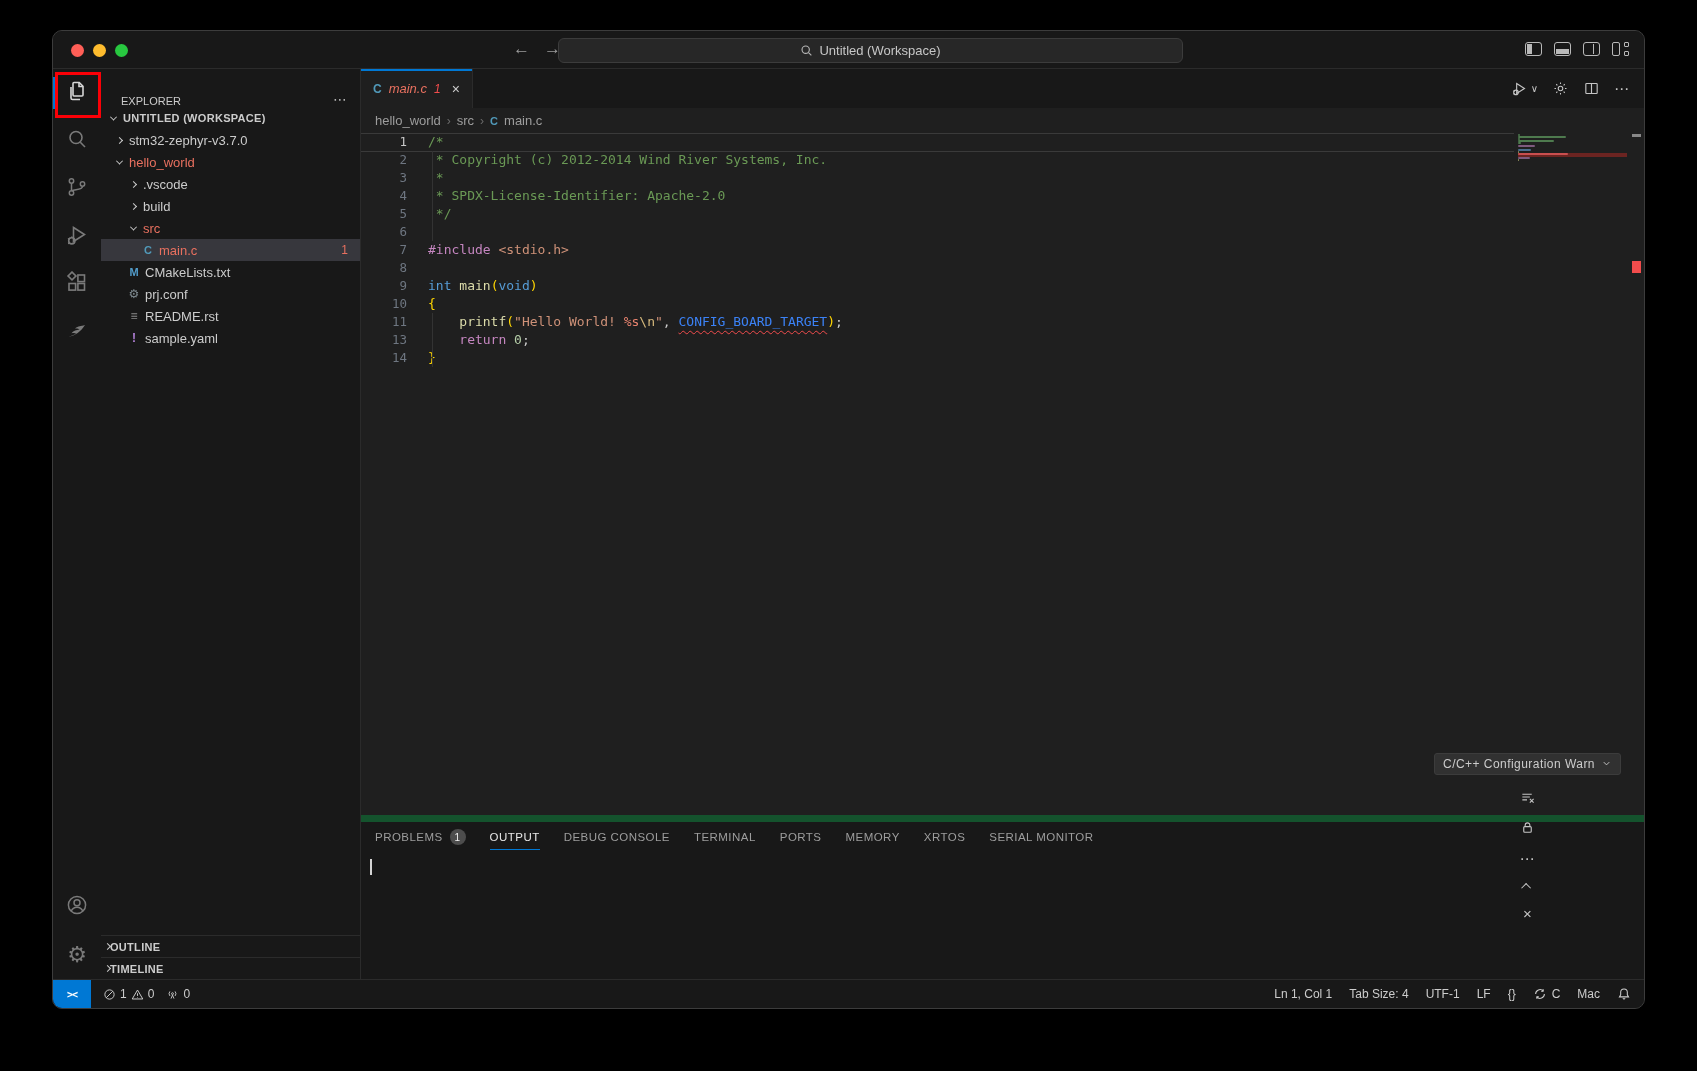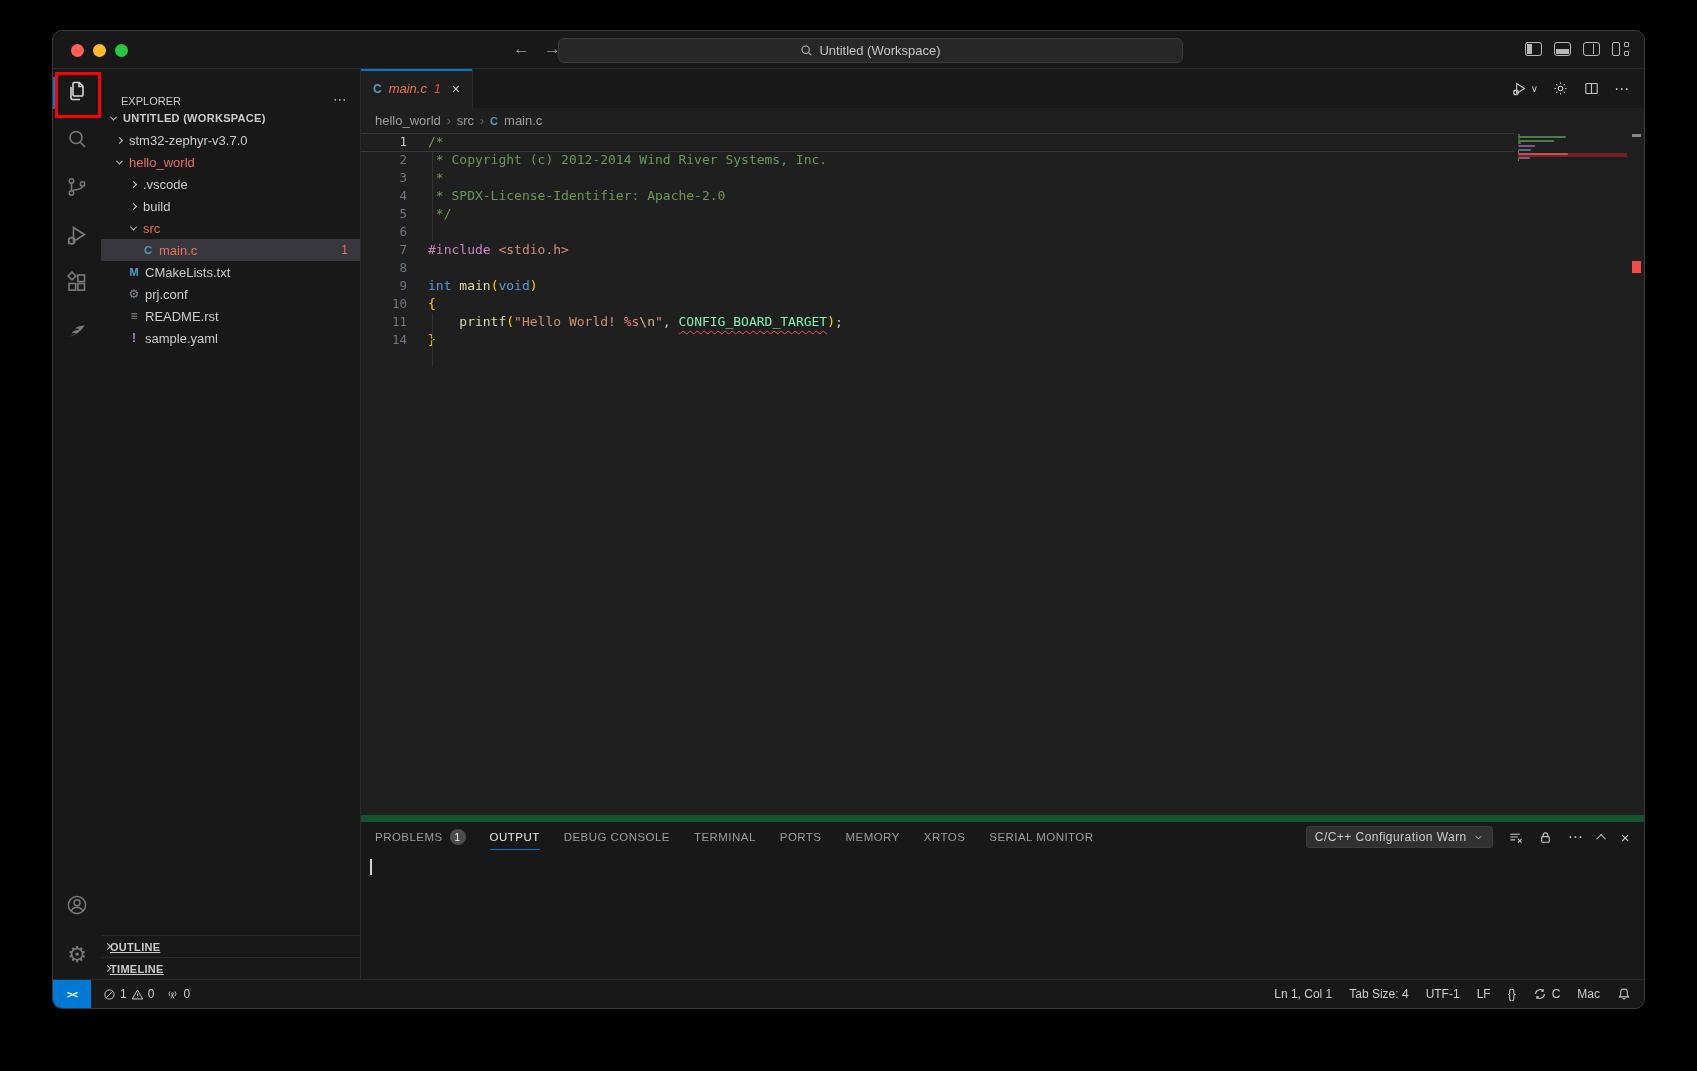--- a/index.html
+++ b/index.html
@@ -47,21 +47,21 @@
   .trow .chev { width:16px; flex:0 0 16px; display:flex; align-items:center; justify-content:center; }
   .chev i { width:5px; height:5px; border-right:1.4px solid #cccccc; border-bottom:1.4px solid #cccccc; display:block; }
   .chev.exp i { transform:rotate(45deg) translate(-1px,-1px); }
   .chev.col i { transform:rotate(-45deg); }
   .trow .ficon { width:18px; flex:0 0 18px; text-align:center; font-size:11px; font-weight:bold; }
   .trow .lbl { margin-left:2px; white-space:nowrap; }
   .trow .right-badge { margin-left:auto; margin-right:12px; font-size:12px; }
   .dotb { width:8px; height:8px; border-radius:50%; background:#a85d52; }
   .err-text { color:#e8705f; }
   .ws-row { font-weight:bold; font-size:11px; letter-spacing:.3px; }
-  .sb-sections { margin-top:auto;text-decoration:underline; }
+  .sb-sections { margin-top:auto; }
   .sb-sec { height:22px; border-top:1px solid #2b2b2b; display:flex; align-items:center; font-weight:bold;
     font-size:11px; letter-spacing:.3px; padding-left:4px; }
   
   .editorcol { flex:1; display:flex; flex-direction:column; background:#1f1f1f; min-width:0; }
   .tabbar { height:39px; flex:0 0 39px; background:#181818; display:flex; align-items:stretch; }
   .tab { position:relative; display:flex; align-items:center; gap:7px; padding:0 12px; background:#1f1f1f;
     border-right:1px solid #2b2b2b; font-size:13px; }
   .tab::before { content:""; position:absolute; left:0; right:0; top:0; height:1.5px; background:#0078d4; }
   .tab .c-ic { color:#519aba; font-weight:bold; font-size:12px; }
   .tab .tname { font-style:italic; color:#e8705f; }
@@ -77,38 +77,38 @@
   
   .codewrap { flex:1; position:relative; overflow:hidden; font-family:"DejaVu Sans Mono",monospace; font-size:13px; }
   .code-line { height:18px; line-height:18px; display:flex; white-space:pre; position:relative; }
   .code-line .gut { width:67px; flex:0 0 67px; text-align:right; padding-right:21px; color:#6e7681; font-size:12.5px; }
   .code-line.current .gut { color:#c6c6c6; }
   .code-line.current::after { content:""; position:absolute; left:0; right:130px; top:0; height:17px;
     border-top:1px solid rgba(255,255,255,.12); border-bottom:1px solid rgba(255,255,255,.12); pointer-events:none; }
   .tk-com{color:#6a9955}.tk-kw1{color:#c586c0}.tk-kw2{color:#569cd6}.tk-fn{color:#dcdcaa}
   .tk-str{color:#ce9178}.tk-esc{color:#e8836f}.tk-esc2{color:#d7ba7d}.tk-num{color:#b5cea8}
   .tk-brace{color:#ffd602}.tk-plain{color:#cccccc}
-  .tk-err{color:#86efac; text-decoration:underline wavy #f14c4c 1px; text-underline-offset:4px;}
+  .tk-err{color:#3b82f6; text-decoration:underline wavy #f14c4c 1px; text-underline-offset:4px;}
   .iguide { position:absolute; width:1px; background:#333; left:71px; }
   .minimap { position:absolute; top:0; right:15px; width:113px; bottom:0; }
   .mm-row { position:absolute; left:2px; right:2px; }
   .mm-bar { height:2px; border-radius:1px; }
   .mm-err { background:rgba(170,40,35,.55); }
   .ruler { position:absolute; top:0; right:0; width:15px; bottom:0; }
   .ruler .mk { position:absolute; left:3px; width:9px; }
   
   .panel { flex:0 0 164px; border-top:7px solid #14532d; background:#181818; display:flex; flex-direction:column; }
   .panel-tabs { height:30px; flex:0 0 30px; display:flex; align-items:center; gap:24px; padding-left:14px; font-size:11.5px;
     letter-spacing:.04em; color:#9d9d9d; }
   .ptab { position:relative; display:flex; align-items:center; gap:7px; height:100%; }
   .ptab.active { color:#e7e7e7; }
   .ptab.active::after { content:""; position:absolute; left:0; right:0; bottom:2px; height:1.5px; background:#0078d4; }
   .ptab .pbadge { background:#4d4d4d; color:#f2f2f2; min-width:16px; height:16px; border-radius:50%;
     display:flex; align-items:center; justify-content:center; font-size:10px; }
-  .panel-actions { margin-left:auto; display:flex; align-items:center; gap:15px; padding-right:14px; color:#c5c5c5; }
+  .panel-actions { margin-left:auto; display:flex; align-items:center; gap:15px; padding-right:23px; color:#c5c5c5;flex-direction:column; }
   .pa-drop { background:#313131; border:1px solid #3c3c3c; border-radius:3px; height:22px; display:flex;
     align-items:center; gap:6px; padding:0 8px; font-size:12px; color:#cccccc; }
   .panel-actions svg { width:15px; height:15px; }
   .pa-x { font-size:15px; } .pa-dots { font-size:15px; letter-spacing:1px; }
   .chev-up { width:7px; height:7px; border-left:1.4px solid #c5c5c5; border-top:1.4px solid #c5c5c5;
     transform:rotate(45deg) translate(0,2px); }
   .panel-body { flex:1; position:relative; }
   .caret { position:absolute; left:9px; top:7px; width:1.5px; height:16px; background:#d4d4d4; }
   
   .statusbar { height:29px; flex:0 0 29px; background:#181818; border-top:1px solid #2b2b2b; display:flex;
@@ -348,20 +348,21 @@
             <div class="code-line"><span class="gut">2</span><span><span class="tk-com"> * Copyright (c) 2012-2014 Wind River Systems, Inc.</span></span></div>
             <div class="code-line"><span class="gut">3</span><span><span class="tk-com"> *</span></span></div>
             <div class="code-line"><span class="gut">4</span><span><span class="tk-com"> * SPDX-License-Identifier: Apache-2.0</span></span></div>
             <div class="code-line"><span class="gut">5</span><span><span class="tk-com"> */</span></span></div>
             <div class="code-line"><span class="gut">6</span><span></span></div>
             <div class="code-line"><span class="gut">7</span><span><span class="tk-kw1">#include</span><span class="tk-plain"> </span><span class="tk-str">&lt;stdio.h&gt;</span></span></div>
             <div class="code-line"><span class="gut">8</span><span></span></div>
             <div class="code-line"><span class="gut">9</span><span><span class="tk-kw2">int</span><span class="tk-plain"> </span><span class="tk-fn">main</span><span class="tk-brace">(</span><span class="tk-kw2">void</span><span class="tk-brace">)</span></span></div>
             <div class="code-line"><span class="gut">10</span><span><span class="tk-brace">{</span></span></div>
             <div class="code-line"><span class="gut">11</span><span><span class="tk-plain">    </span><span class="tk-fn">printf</span><span class="tk-brace">(</span><span class="tk-str">"Hello World! </span><span class="tk-esc">%s</span><span class="tk-esc2">\n</span><span class="tk-str">"</span><span class="tk-plain">, </span><span class="tk-err">CONFIG_BOARD_TARGET</span><span class="tk-brace">)</span><span class="tk-plain">;</span></span></div>
+            <div class="code-line"><span class="gut">13</span><span><span class="tk-plain">    </span><span class="tk-kw1">return</span><span class="tk-plain"> </span><span class="tk-num">0</span><span class="tk-plain">;</span></span></div>
             <div class="code-line"><span class="gut">14</span><span><span class="tk-brace">}</span></span></div>
           </div>
         <div class="iguide" style="top:18px;height:90px"></div>
         <div class="iguide" style="top:180px;height:54px"></div>
         <div class="minimap" id="minimap">
             <div class="mm-row" style="top: 1px;">
               <div class="mm-bar" style="width: 1.9px; background: rgb(78, 122, 78);"></div>
             </div>
             <div class="mm-row" style="top: 3px;">
               <div class="mm-bar" style="width: 48.45px; background: rgb(78, 122, 78);"></div>

